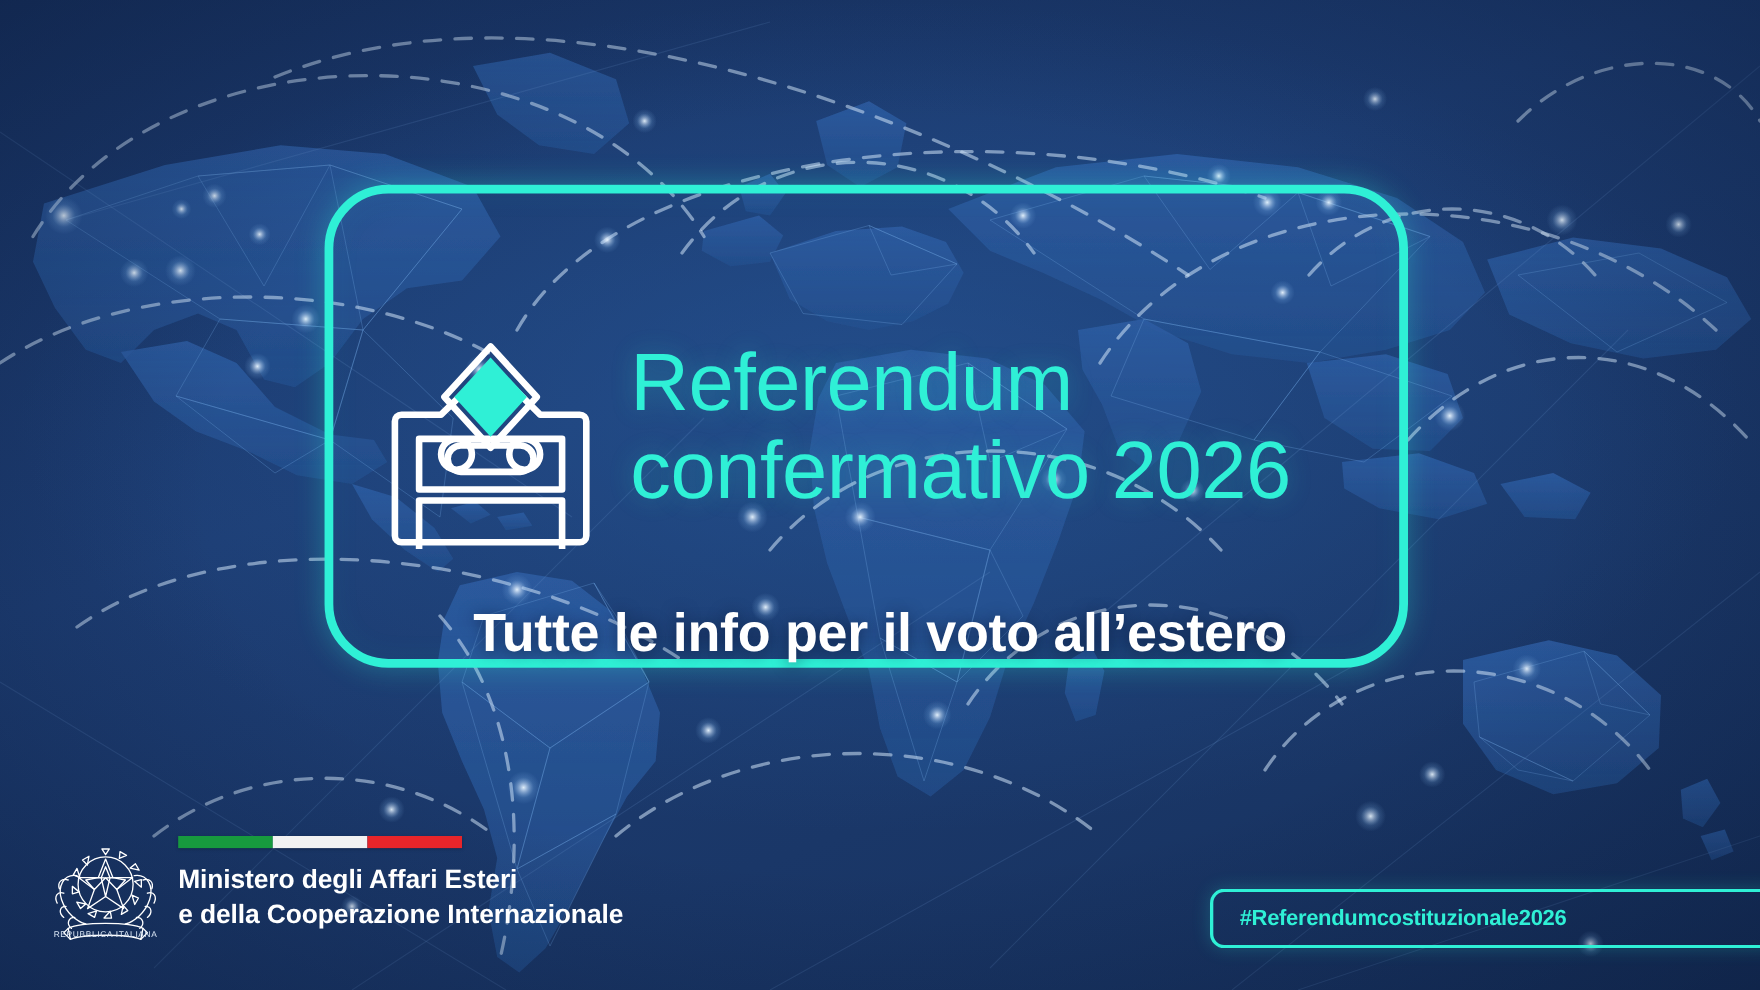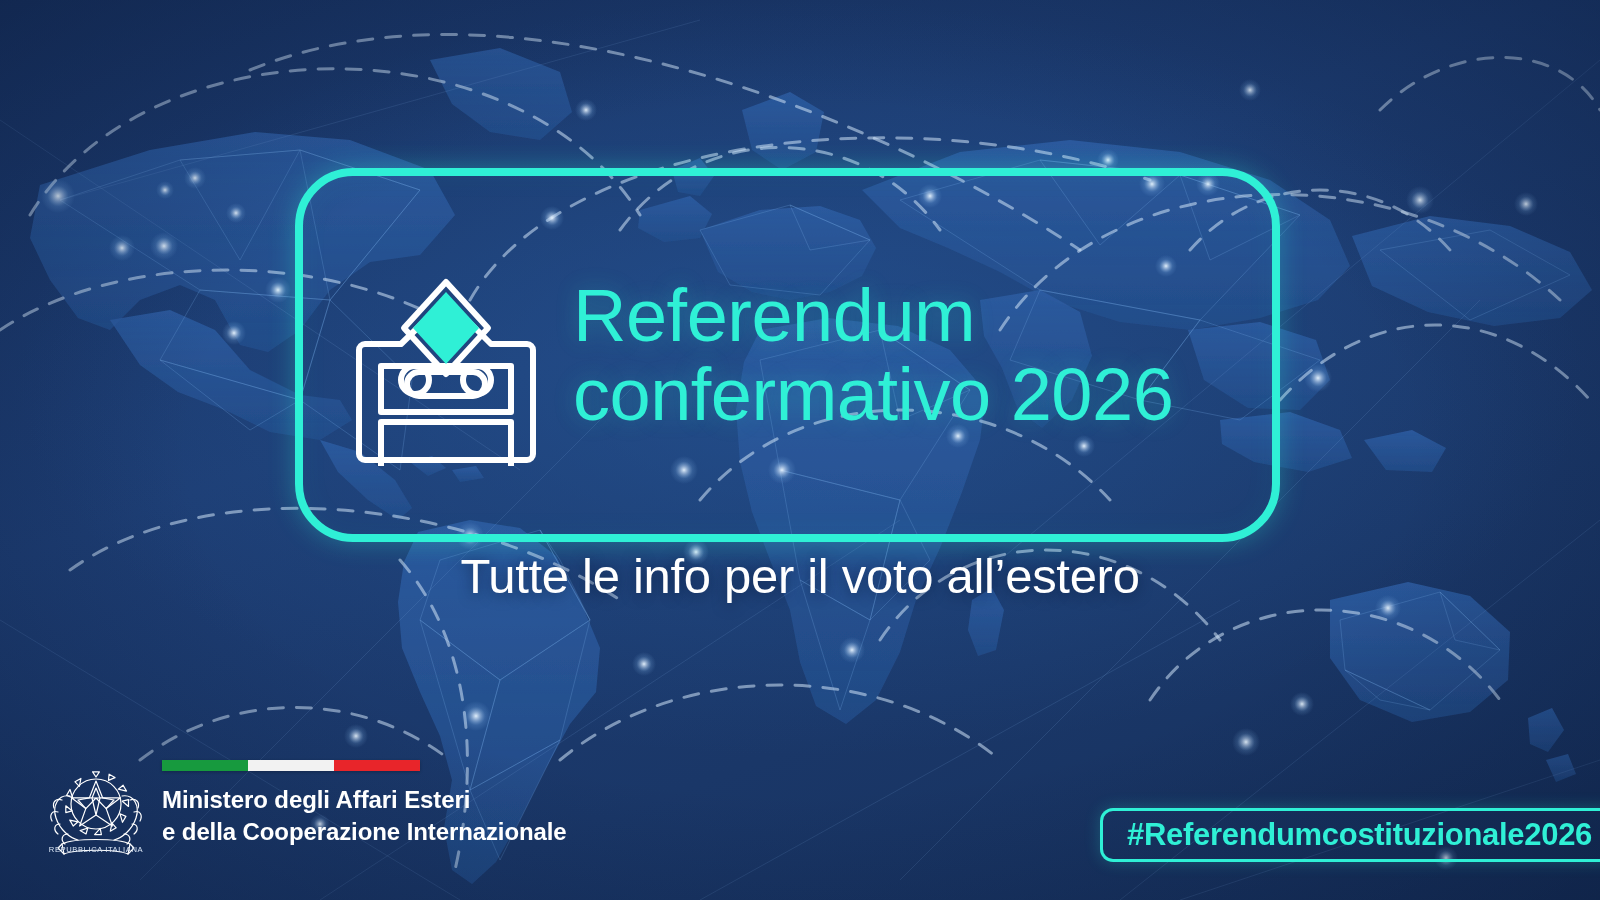--- a/index.html
+++ b/index.html
@@ -26,21 +26,21 @@
     background:radial-gradient(ellipse 85% 85% at 50% 50%, rgba(0,0,0,0) 45%, rgba(6,18,45,0.55) 100%);
     pointer-events:none;
   }
 
   #mapwrap { position:absolute; inset:0; }
   #mapwrap svg { position:absolute; inset:0; width:1600px; height:900px; display:block; }
 
   
   #badge {
     position:absolute;
-    left:295px; top:168px; width:985px; height:374px;
+    left:295px; top:168px; width:985px; height:439px;
     border:8px solid #2ff0d6;
     border-radius:58px;
     box-shadow:0 0 26px rgba(47,240,214,0.30), inset 0 0 30px rgba(47,240,214,0.05);
   }
   #badge-inner {
     position:absolute; inset:0;
     display:flex; align-items:center;
     padding-left:48px;
   }
 
@@ -58,21 +58,21 @@
     text-shadow:0 0 22px rgba(47,240,214,0.25);
   }
 
   
   #subtitle {
     position:absolute;
     left:0; right:0; top:548px;
     text-align:center;
     color:#ffffff;
     font-size:49px;
-    font-weight:400;
+    font-weight:700;
     letter-spacing:-0.3px;
     text-shadow:0 2px 14px rgba(8,22,52,0.6);
   }
 
   
   #logo {
     position:absolute; left:44px; top:752px;
     display:flex; align-items:flex-start;
   }
   #emblem { width:104px; height:112px; flex:0 0 auto; }
@@ -103,21 +103,21 @@
     border-top-left-radius:13px;
     border-bottom-left-radius:13px;
     border-top-right-radius:13px;
     border-bottom-right-radius:13px;
     border-right:none;
     width:520px;
     box-shadow:0 0 16px rgba(47,240,214,0.22);
   }
   #hashtag-label {
     color:#2ff0d6;
-    font-size:31px;
+    font-size:20px;
     font-weight:700;
     letter-spacing:-0.3px;
     white-space:nowrap;
   }
 </style>
 </head>
 <body>
 
 <div id="stage">
 

